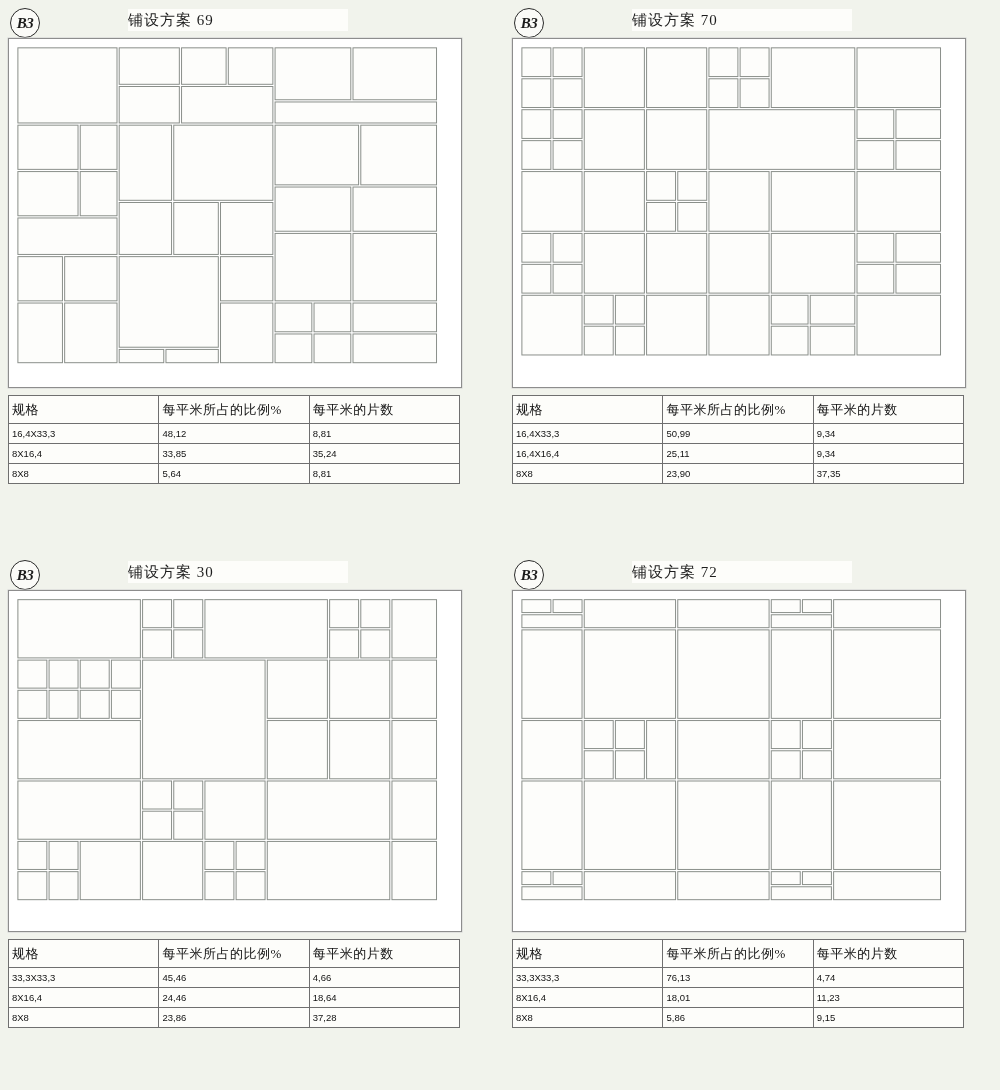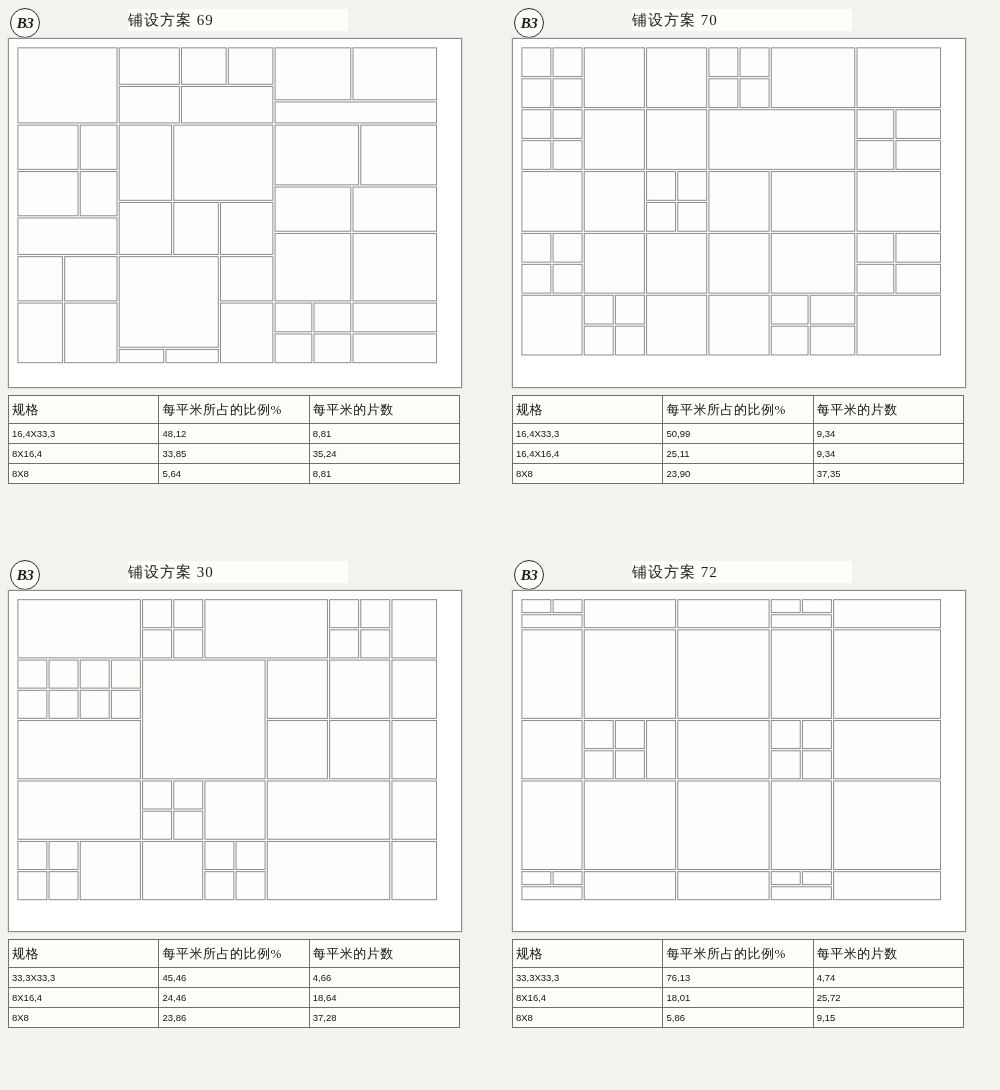--- a/index.html
+++ b/index.html
@@ -414,21 +414,21 @@
       </thead>
       <tbody>
         <tr>
           <td>33,3X33,3</td>
           <td>76,13</td>
           <td>4,74</td>
         </tr>
         <tr>
           <td>8X16,4</td>
           <td>18,01</td>
-          <td>25,72</td>
+          <td>11,23</td>
         </tr>
         <tr>
           <td>8X8</td>
           <td>5,86</td>
           <td>9,15</td>
         </tr>
       </tbody>
     </table>
   </div>
 

